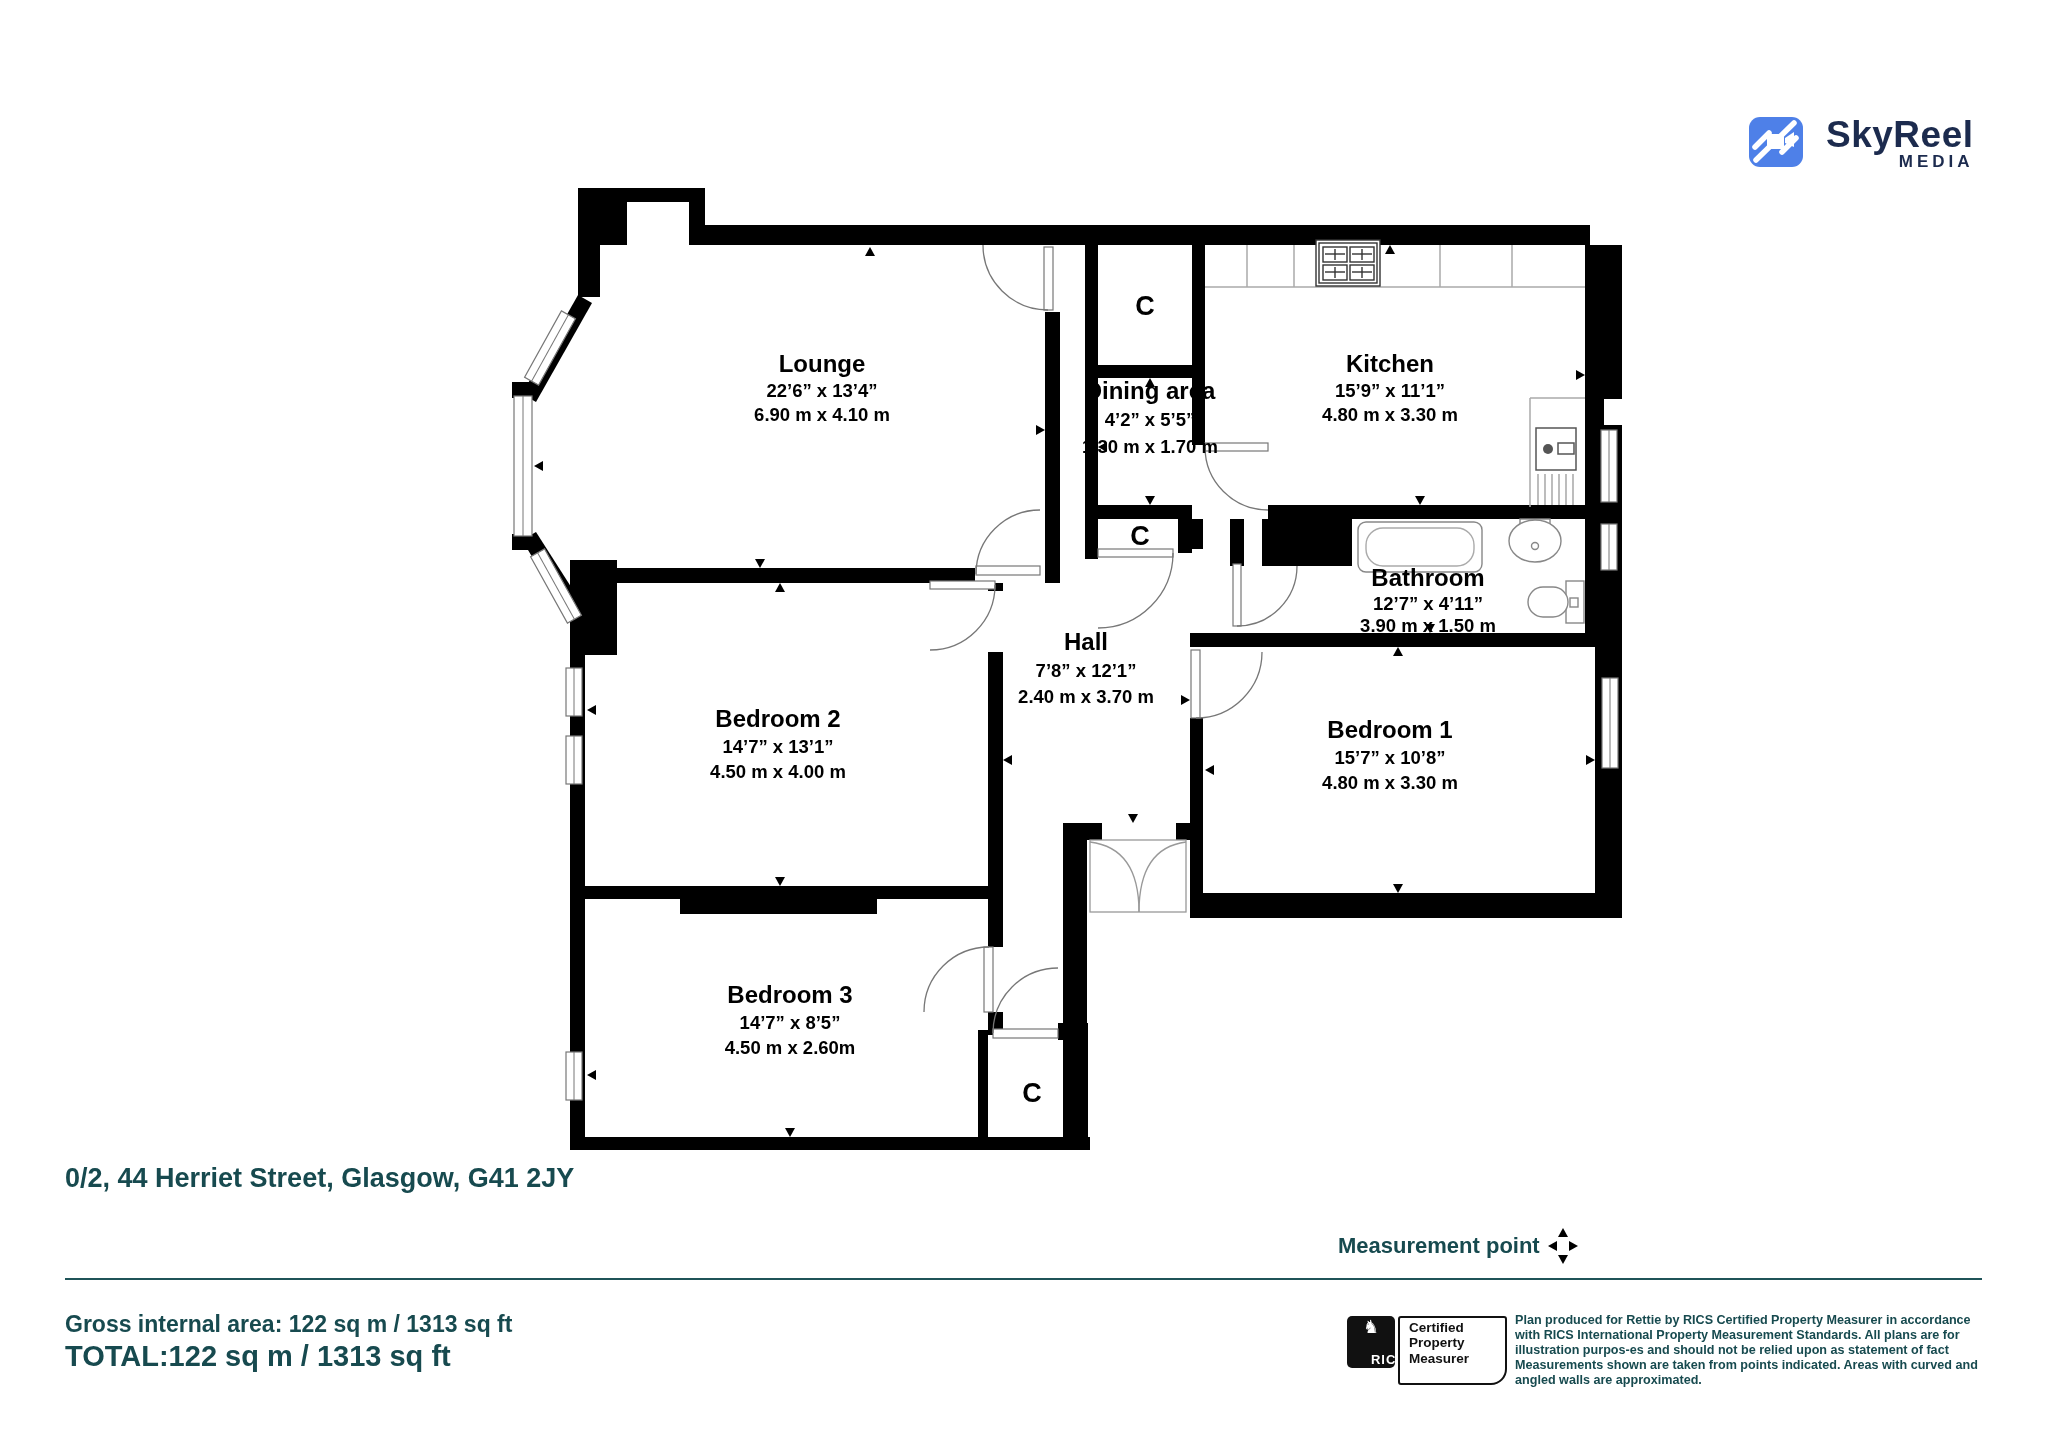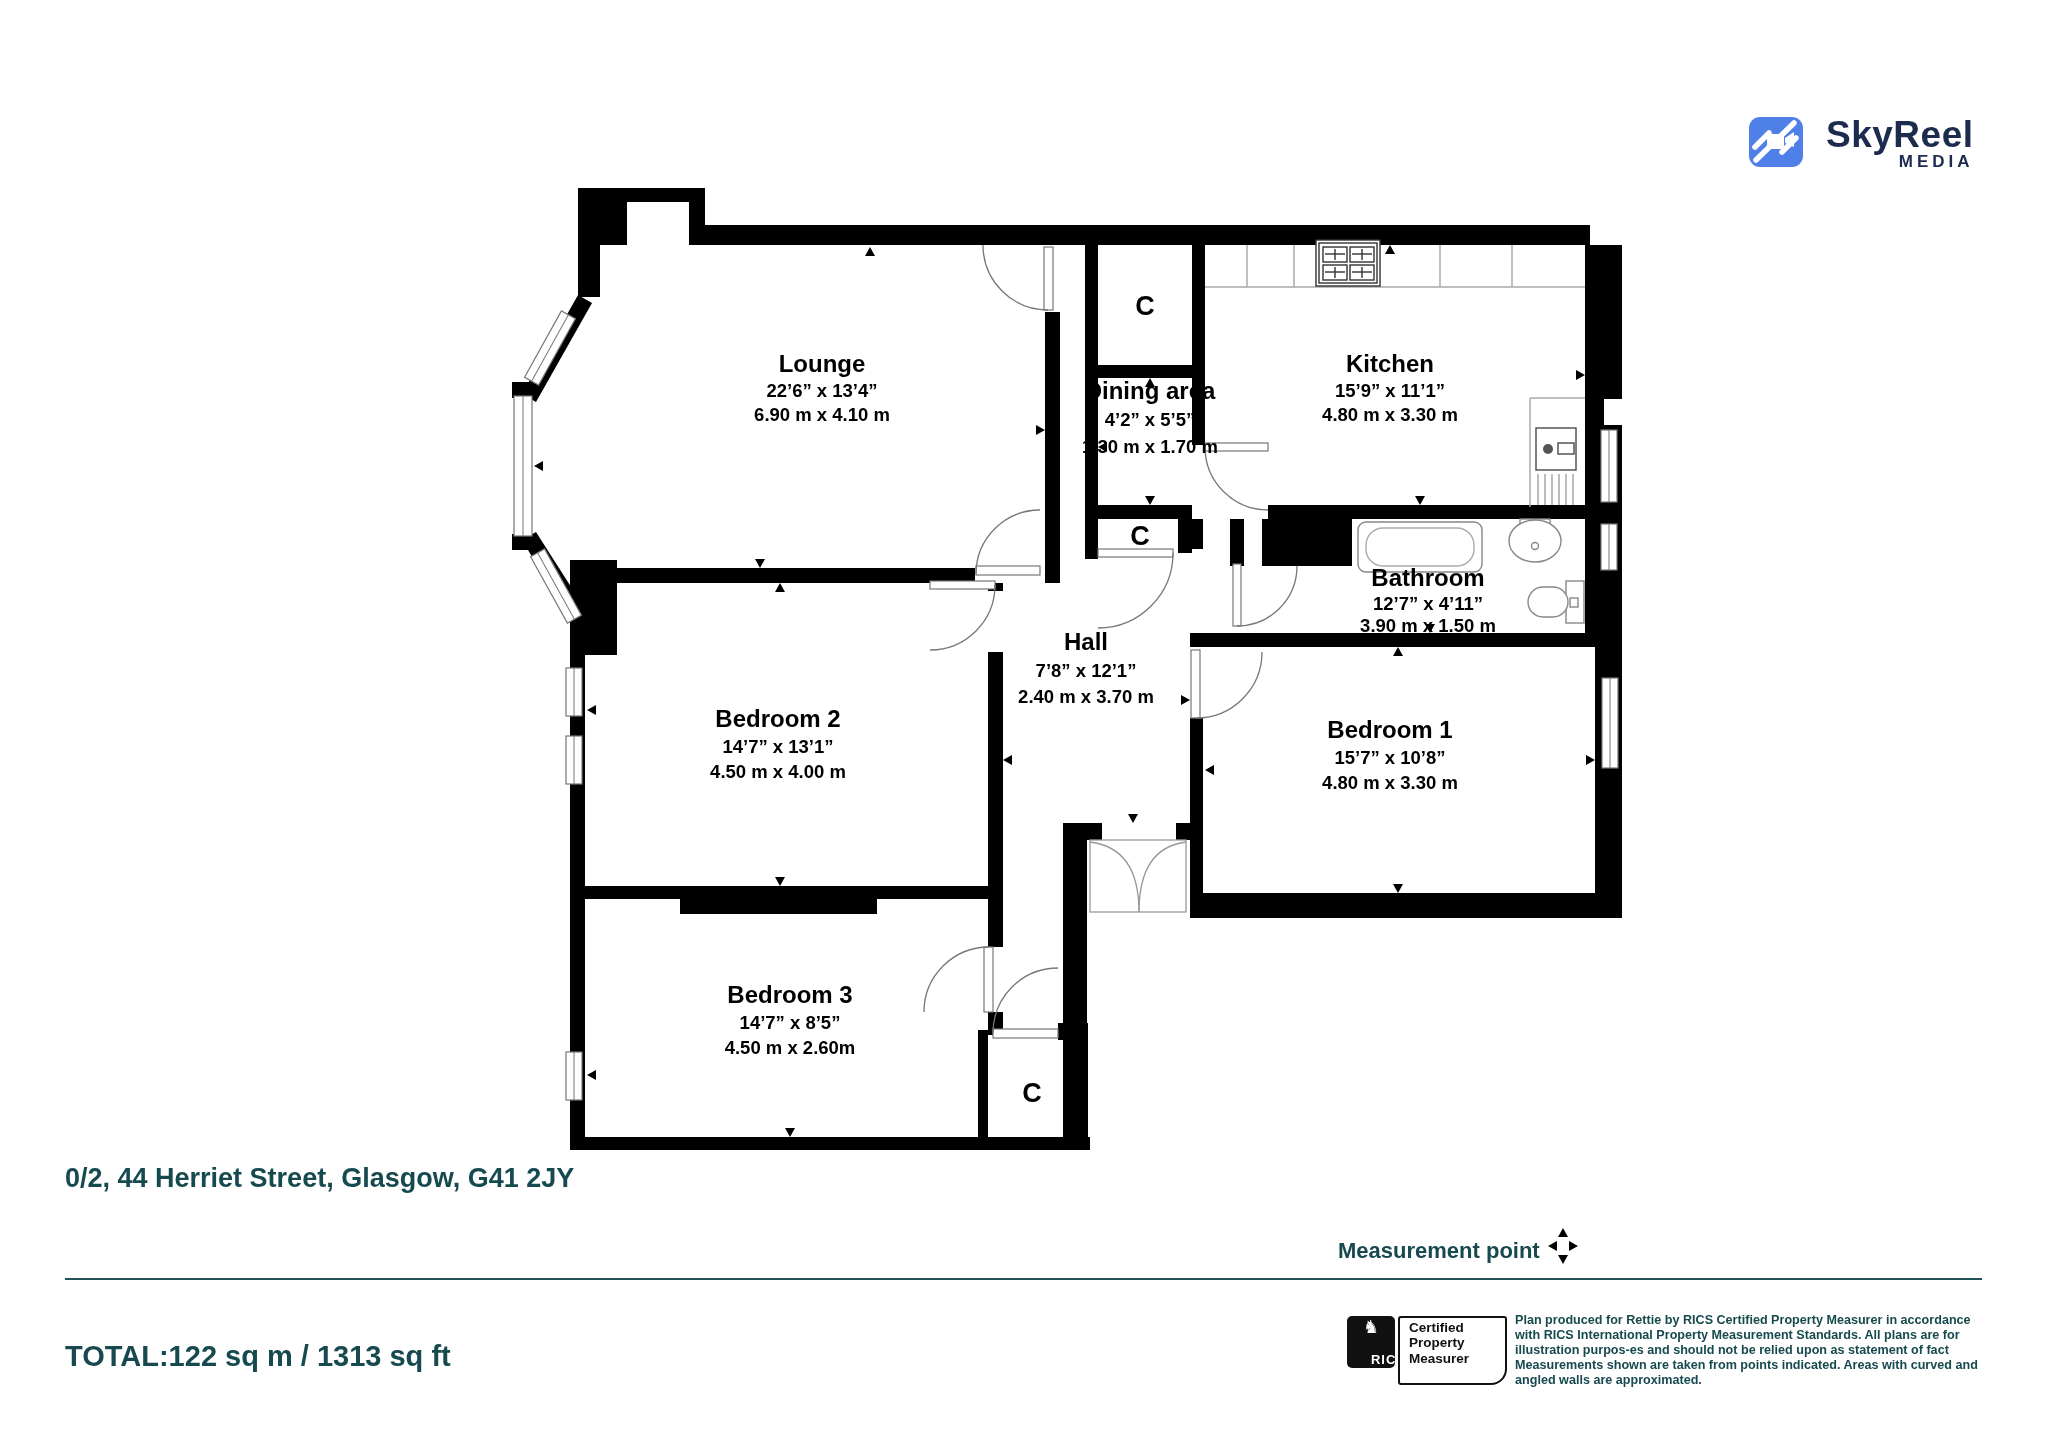--- a/index.html
+++ b/index.html
@@ -10,21 +10,21 @@
   .room-title{font:700 24px "Liberation Sans",sans-serif;fill:#000;}
   .room-dim{font:700 18.5px "Liberation Sans",sans-serif;fill:#000;}
   .closet{font:700 27px "Liberation Sans",sans-serif;fill:#000;}
   
   .brand{position:absolute;left:1748px;top:116px;display:flex;align-items:flex-start;gap:22px;}
   .brand-text{display:flex;flex-direction:column;align-items:flex-end;}
   .brand-name{font-weight:700;font-size:37px;line-height:38px;color:#1C2B4E;letter-spacing:.5px;}
   .brand-sub{font-weight:700;font-size:17px;color:#1C2B4E;letter-spacing:4px;margin-top:-2px;}
   
   .address{position:absolute;left:65px;top:1163px;font-size:27px;font-weight:700;color:#174A4F;}
-  .legend-measure{position:absolute;left:1338px;top:1228px;display:flex;align-items:flex-end;gap:8px;
+  .legend-measure{position:absolute;left:1338px;top:1228px;display:flex;align-items:center;gap:8px;
       font-size:22px;font-weight:600;color:#174A4F;}
   .legend-limited{position:absolute;left:1552px;top:1222px;display:flex;align-items:center;gap:14px;
       font-size:22px;font-weight:600;color:#174A4F;}
   .dashed-box{width:34px;height:42px;border:2px dashed #9a9a9a;background:#fff;}
   .divider{position:absolute;left:65px;top:1278px;width:1917px;height:2px;background:#1f5358;}
   .gross{position:absolute;left:65px;top:1311px;font-size:23px;font-weight:600;color:#174A4F;}
   .total{position:absolute;left:65px;top:1340px;font-size:29px;font-weight:800;color:#174A4F;}
   .rics{position:absolute;left:1347px;top:1316px;display:flex;}
   .rics-black{width:48px;height:52px;background:#111;border-radius:5px;display:flex;flex-direction:column;
       align-items:center;justify-content:center;color:#fff;}
@@ -297,20 +297,21 @@
         <polygon points="15,36 10,27 20,27"></polygon>
         <polygon points="0,18 9,13 9,23"></polygon>
         <polygon points="30,18 21,13 21,23"></polygon>
       </g>
     </svg>
   </div>
 
 
   <div class="divider"></div>
 
+  <div class="gross">Gross internal area: 122 sq m / 1313 sq ft</div>
   <div class="total">TOTAL:122 sq m / 1313 sq ft</div>
 
   <div class="rics">
     <div class="rics-black">
       <span class="rics-lion">♞</span>
       <span class="rics-word">RICS</span>
     </div>
     <div class="rics-white">
       <span class="rics-line">Certified</span>
       <span class="rics-line">Property</span>

